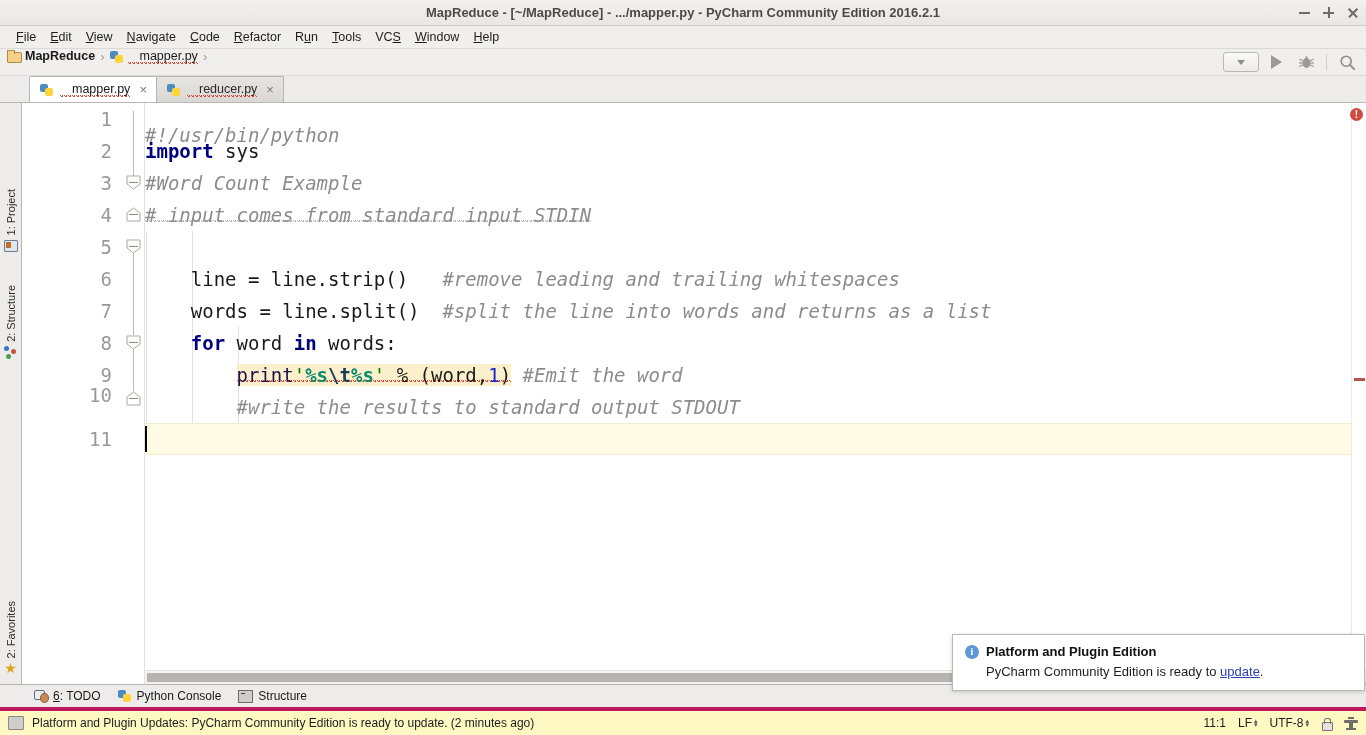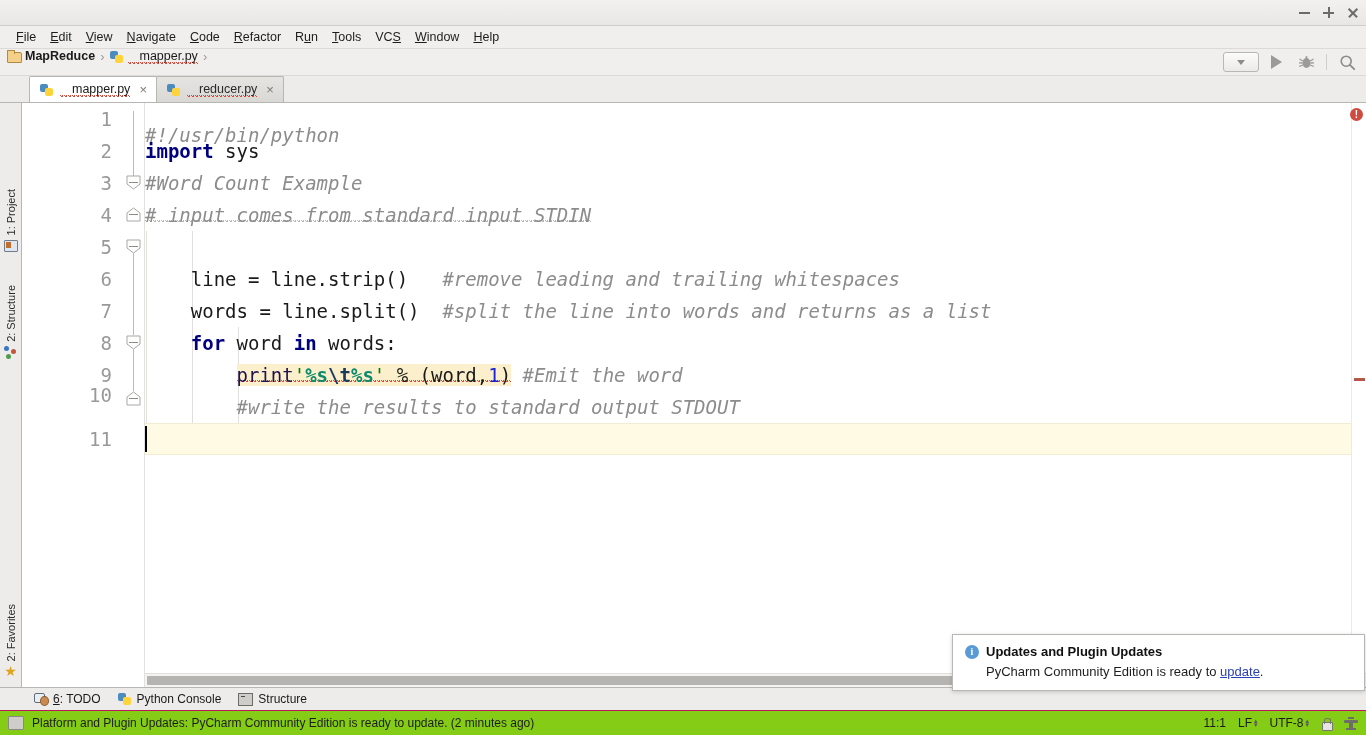--- a/index.html
+++ b/index.html
@@ -217,21 +217,21 @@
   .pycon-icon{width:14px;height:14px;position:relative;}
   .pycon-icon .b{position:absolute;width:8px;height:8px;border-radius:2px;}
   .pycon-icon .b1{left:0;top:1px;background:#4b8bbe;}
   .pycon-icon .b2{left:5px;top:5px;background:#ffd43b;}
   .term-icon{width:13px;height:11px;border:1px solid #6d6b67;background:#cfcdc9;position:relative;}
   .term-icon:after{content:"";position:absolute;left:2px;top:2px;width:4px;height:1px;background:#4a4845;}
 
   
   .statusbar{
     height:24px;flex:0 0 24px;display:flex;align-items:center;
-    background:#84cc16;border-top:1px solid #be185d;padding-left:8px;position:relative;
+    background:#fef9c3;border-top:4px solid #be185d;padding-left:8px;position:relative;
     font-size:12px;color:#1d1d1d;
   }
   .status-ico{width:14px;height:12px;border:1px solid #8b8986;background:#cfcdc9;margin-right:8px;
     border-radius:1px;}
   .status-right{position:absolute;right:8px;top:0;height:24px;display:flex;align-items:center;gap:12px;}
   .sr-item{display:flex;align-items:center;gap:1px;cursor:default;font-size:12px;}
   .updn{display:inline-flex;flex-direction:column;line-height:4px;font-size:7px;color:#5a5a5a;margin-left:1px;}
   .lock-icon{width:11px;height:12px;position:relative;}
   .lock-icon:before{content:"";position:absolute;left:1px;top:5px;width:9px;height:7px;
     border:1px solid #77756f;border-radius:1px;background:#e6e4e0;}
@@ -260,20 +260,21 @@
   .balloon-title{font-weight:bold;font-size:13px;color:#111;}
   .balloon-body{margin:5px 0 0 21px;font-size:13px;color:#1d1d1d;}
   .balloon-link{color:#2a3fb5;text-decoration:underline;cursor:pointer;}
 </style>
 </head>
 <body>
 
 <div class="app">
 
   <div class="titlebar">
+    <div class="title">MapReduce - [~/MapReduce] - .../mapper.py - PyCharm Community Edition 2016.2.1</div>
     <div class="winbtns">
       <div class="winbtn wb-min">
           <i></i>
         </div>
       <div class="winbtn wb-max">
           <i></i>
           <i></i>
         </div>
       <div class="winbtn wb-close">
           <i></i>
@@ -515,18 +516,18 @@
           <i></i>
           <i></i>
           <i></i>
         </span>
     </div>
   </div>
 
   <div class="balloon">
     <div class="balloon-head">
       <span class="info-icon">i</span>
-      <span class="balloon-title">Updates and Plugin Updates</span>
+      <span class="balloon-title">Platform and Plugin Edition</span>
     </div>
     <div class="balloon-body"><span>PyCharm Community Edition is ready to </span><span class="balloon-link">update</span><span>.</span></div>
   </div>
 
 </div>
 
 </body></html>

